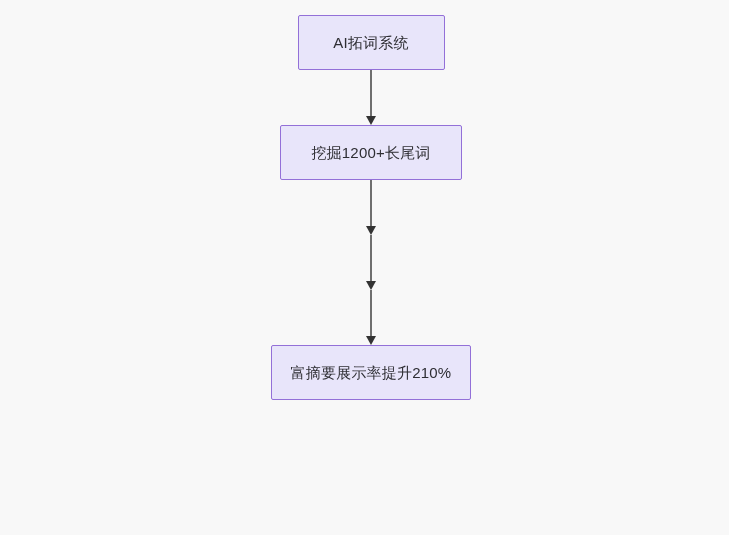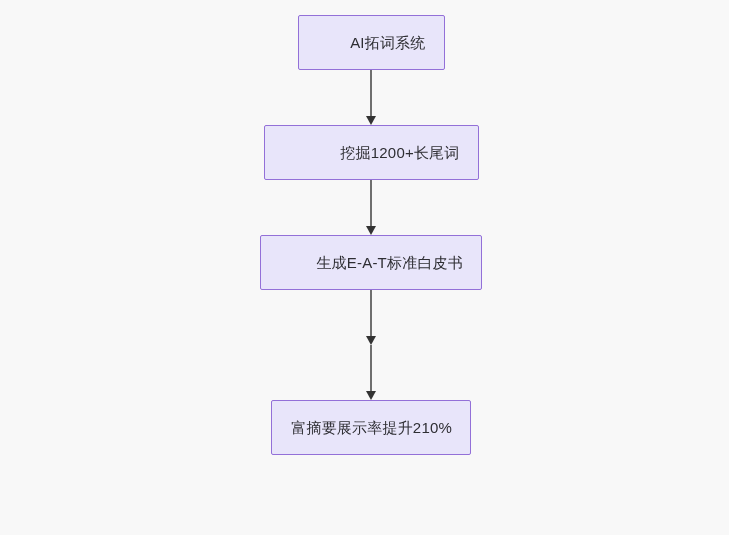--- a/index.html
+++ b/index.html
@@ -40,32 +40,32 @@
     align-items: center;
   }
   .node {
     box-sizing: border-box;
     height: 55px;
     background: #e8e5fa;
     border: 1.6px solid #9370d8;
     border-radius: 2px;
     display: flex;
     align-items: center;
-    justify-content: flex-end;
+    justify-content: center;
     padding: 0 18px;
   }
   .node-label {
     font-size: 15px;
     line-height: 1;
     color: #2e2e33;
     white-space: nowrap;
     letter-spacing: 0.2px;
   }
   .node-1 { width: 147px; }
-  .node-2 { width: 215px; }
+  .node-2 { width: 182px; }
   .node-3 { width: 222px; }
   .node-4 { width: 214px; }
   .node-5 { width: 200px; }
 
   .connector {
     position: relative;
     width: 12px;
     height: 55px;
     display: flex;
     justify-content: center;
@@ -109,23 +109,20 @@
 
       <div class="node node-2">
         <span class="node-label">挖掘1200+长尾词</span>
       </div>
 
       <div class="connector">
         <span class="connector-line"></span>
         <span class="connector-head"></span>
       </div>
 
-      <div class="node node-3">
-        <span class="node-label">生成E-A-T标准白皮书</span>
-      </div>
 
       <div class="connector">
         <span class="connector-line"></span>
         <span class="connector-head"></span>
       </div>
 
 
       <div class="connector">
         <span class="connector-line"></span>
         <span class="connector-head"></span>

